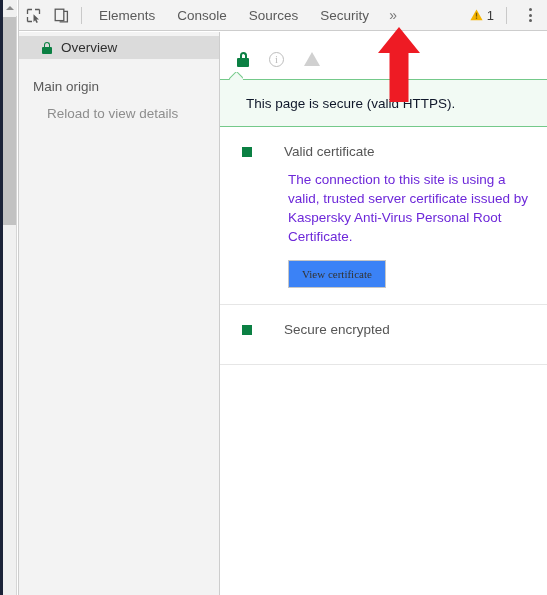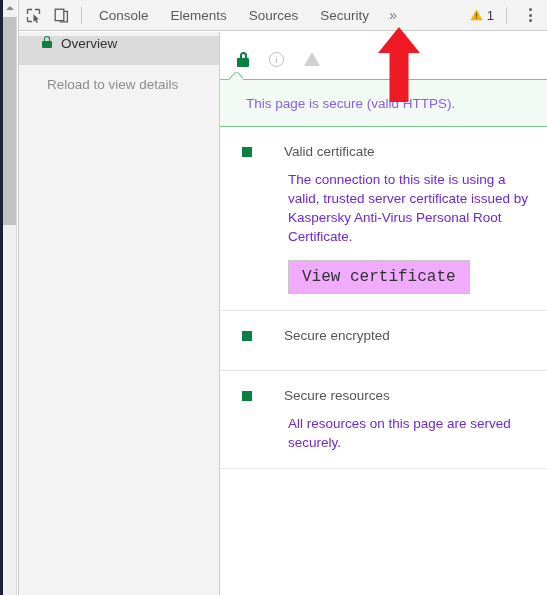--- a/index.html
+++ b/index.html
@@ -174,23 +174,23 @@
   
   #sidebar {
     width: 201px;
     flex: none;
     background: #f3f3f3;
     border-right: 1px solid #cdcdcd;
     box-sizing: border-box;
     padding-top: 4px;
   }
   .side-row {
-    height: 29px;
-    display: flex;
-    align-items: flex-start;
+    height: 23px;
+    display: flex;
+    align-items: center;
     padding-left: 23px;
     font-size: 13.5px;
     color: #303030;
     gap: 9px;
   }
   .side-row.selected {
     background: #dbdbdb;
   }
   .side-group {
     margin-top: 20px;
@@ -333,21 +333,21 @@
     height: 10px;
     background: #f2faf4;
     border-left: 1px solid #74c98a;
     border-top: 1px solid #74c98a;
     transform: rotate(45deg);
     transform-origin: center;
     margin-left: 2px;
   }
   #callout .txt {
     font-size: 13.5px;
-    color: #8b5cf6;
+    color: #0f172a;
   }
 
   
   .section {
     padding: 17px 14px 16px 22px;
     border-bottom: 1px solid #e6e6e6;
   }
   .section:last-child {
     border-bottom: 1px solid #e6e6e6;
   }
@@ -371,24 +371,24 @@
   .sec-body {
     padding-left: 46px;
     font-size: 13.5px;
     color: #6d28d9;
     line-height: 19px;
   }
   .cert-btn {
     margin: 14px 0 0 46px;
     display: inline-block;
     padding: 7px 13px;
-    font-size: 16px;
-    font-family: Liberation Mono, monospace;
+    font-size: 11px;
+    font-family: Liberation Serif, serif;
     color: #333;
-    background: #f0abfc;
+    background: #3b82f6;
     border: 1px solid #c6c6c6;
   }
 
   
   #red-arrow {
     position: absolute;
     left: 359px;
     top: 27px;
     width: 42px;
     height: 75px;
@@ -418,24 +418,24 @@
     <div class="tb-icon-btn">
       <svg width="15" height="15" viewBox="0 0 15 15">
         <rect x="1.2" y="1.2" width="8.6" height="11.4" stroke="#5a5a5a" stroke-width="1.3" fill="none"></rect>
         <path d="M9.8 3.4 H13.4 V13.8 H5.6" stroke="#5a5a5a" stroke-width="1.3" fill="none"></path>
       </svg>
     </div>
 
     <div class="tb-sep"></div>
 
     <div class="tab">
+      <span>Elements</span>
+    </div>
+    <div class="tab">
       <span>Console</span>
-    </div>
-    <div class="tab">
-      <span>Elements</span>
     </div>
     <div class="tab">
       <span>Sources</span>
     </div>
     <div class="tab">
       <span>Security</span>
     </div>
 
     <div class="tab-more">»</div>
 
@@ -462,20 +462,21 @@
     <div id="sidebar">
 
       <div class="side-row selected">
         <span class="lock">
           <span class="shackle"></span>
             <span class="body"></span>
         </span>
         <span>Overview</span>
       </div>
 
+      <div class="side-group">Main origin</div>
 
       <div class="side-sub">Reload to view details</div>
     </div>
 
     <div id="main">
 
       <div id="overview-head">
         <div class="summary-icons">
           <span class="lock-big">
             <span class="shackle"></span>
@@ -500,27 +501,20 @@
         <button class="cert-btn">View certificate</button>
       </div>
 
       <div class="section">
         <div class="sec-head">
           <span class="sq"></span>
           <span class="sec-title">Secure encrypted</span>
         </div>
       </div>
 
-      <div class="section">
-        <div class="sec-head">
-          <span class="sq"></span>
-          <span class="sec-title">Secure resources</span>
-        </div>
-        <div class="sec-body">All resources on this page are served securely.</div>
-      </div>
 
     </div>
   </div>
 
   <svg id="red-arrow" viewBox="0 0 42 75">
     <path d="M21 0 L42 26 H30.5 V75 H11.5 V26 H0 Z" fill="#ee1b24"></path>
   </svg>
 
 </div>
 

